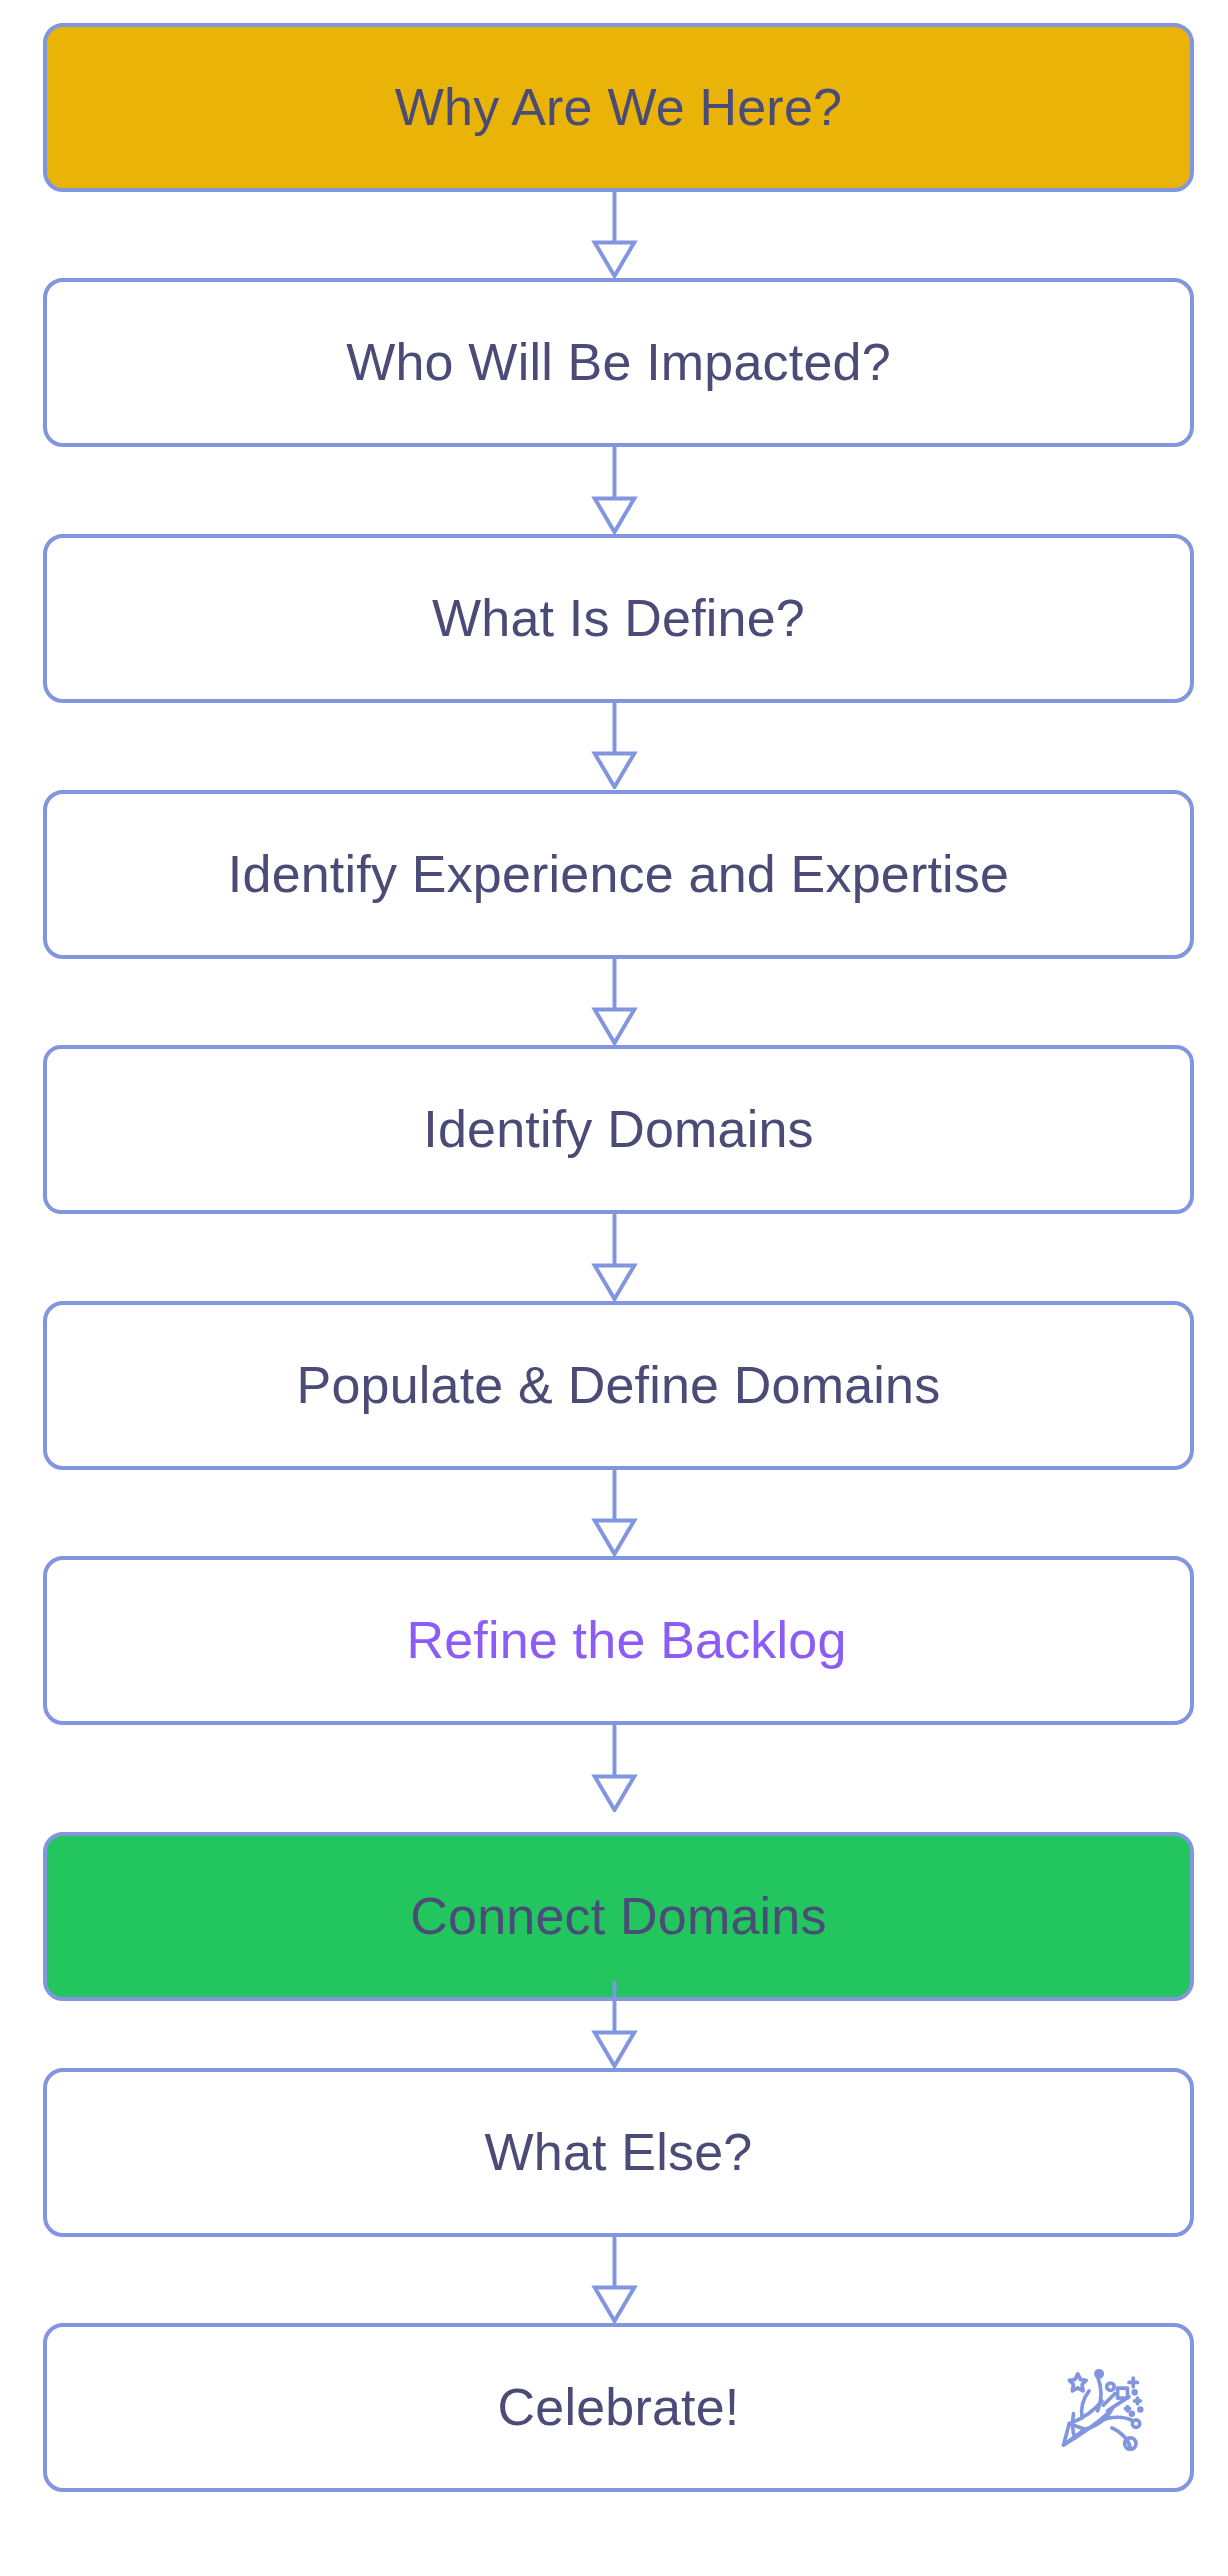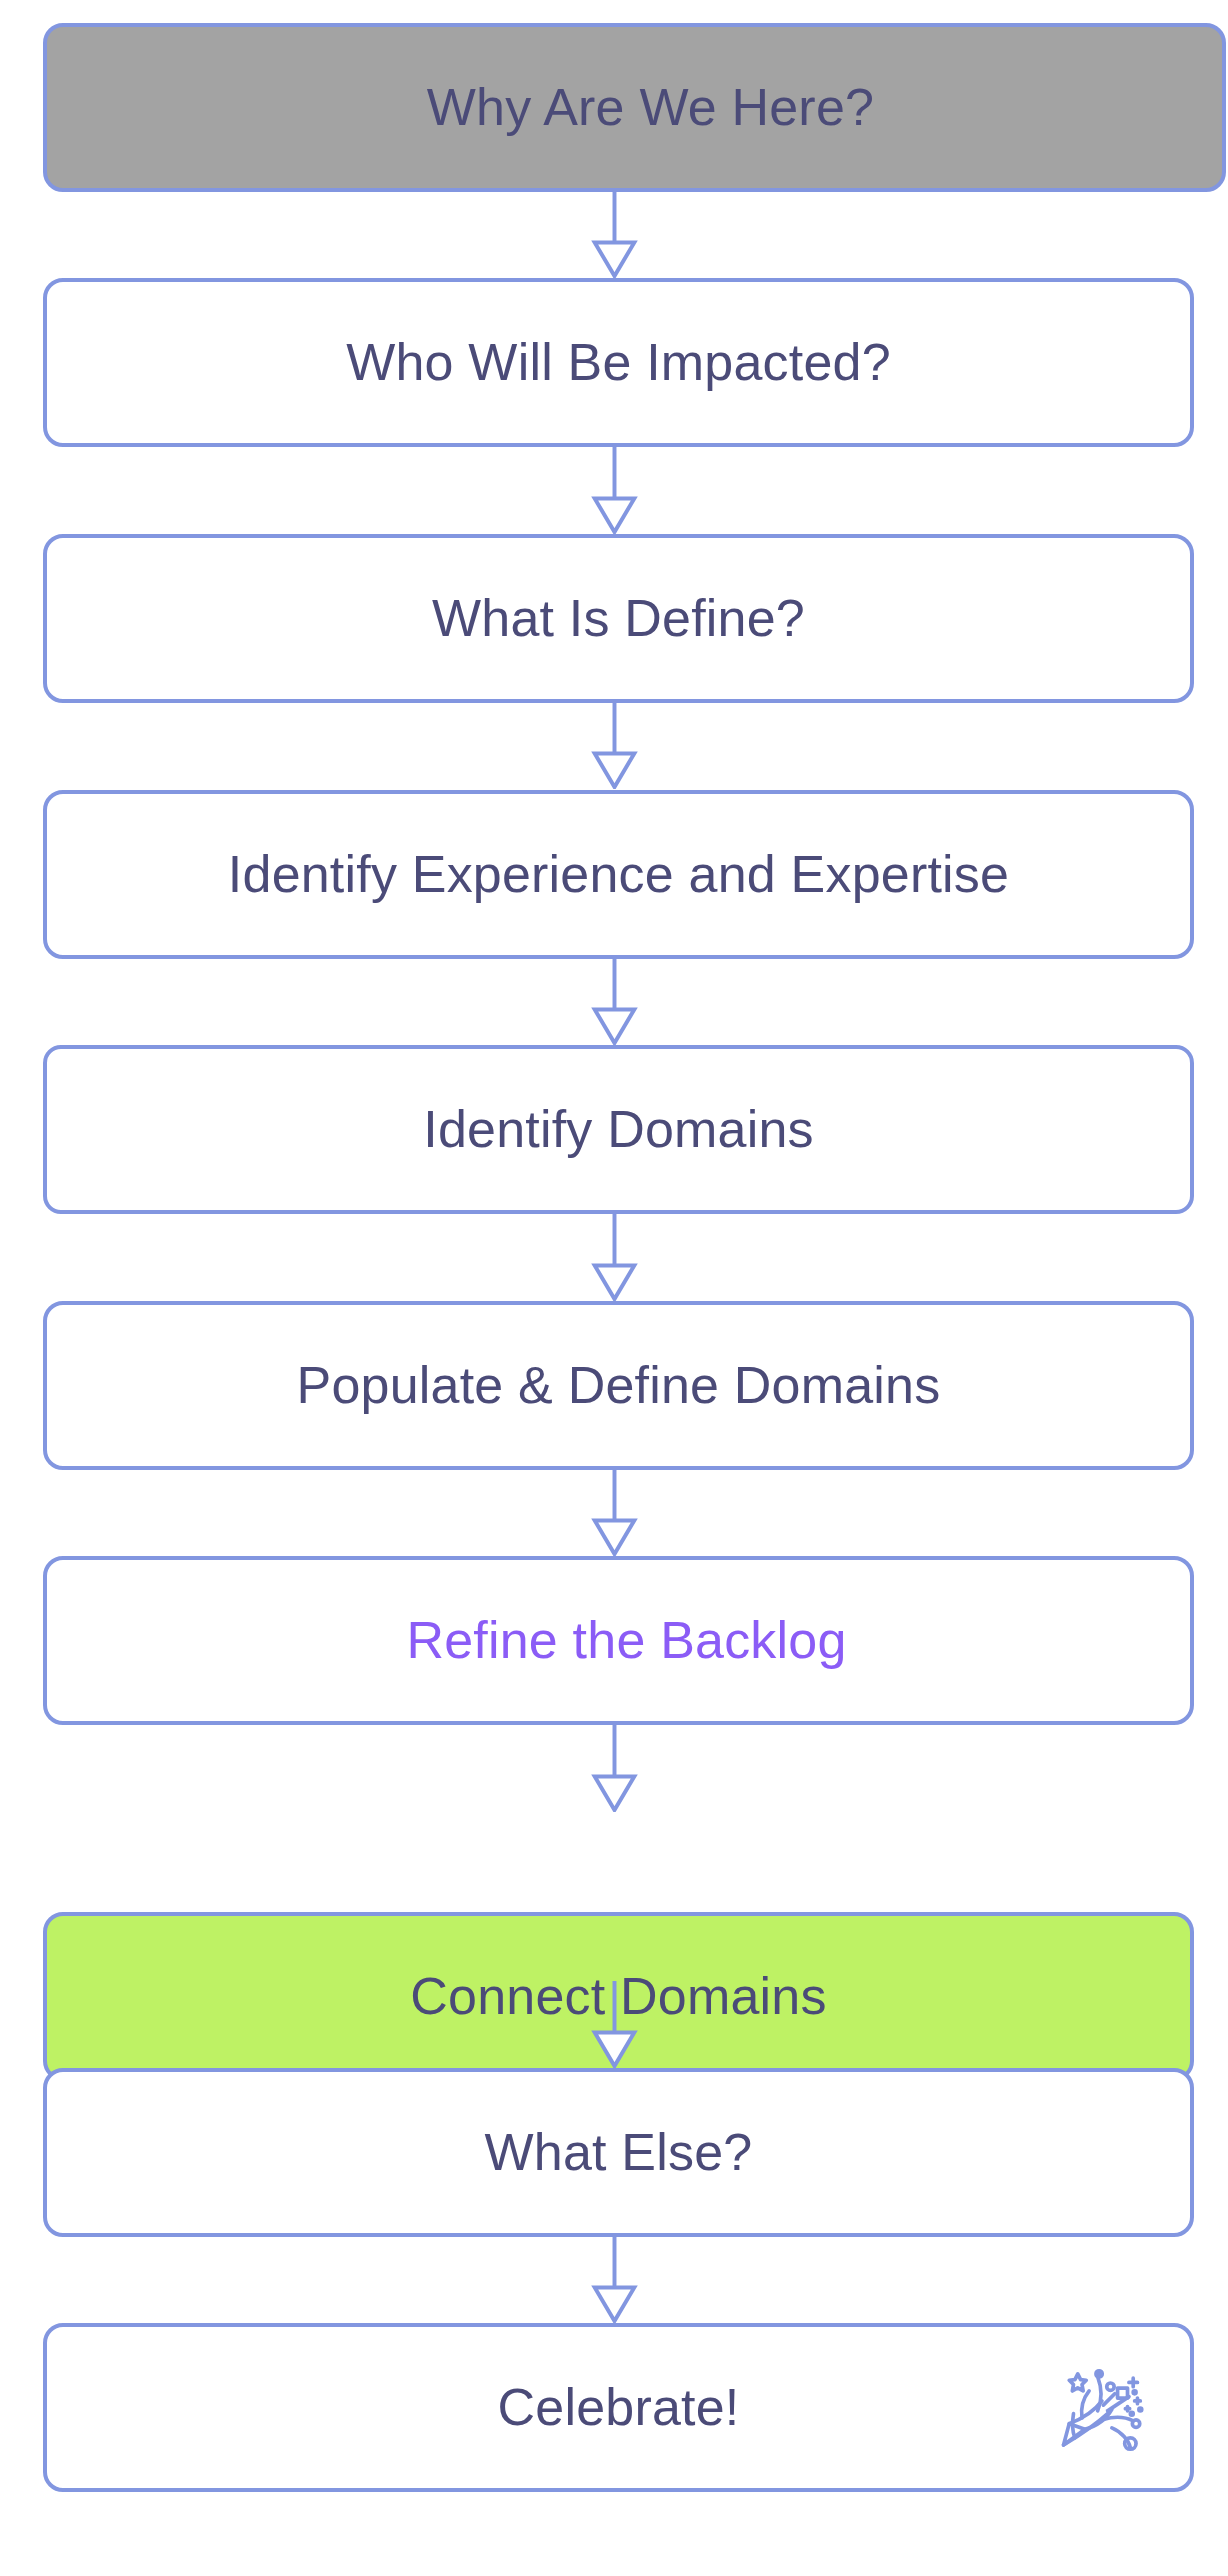--- a/index.html
+++ b/index.html
@@ -72,21 +72,21 @@
   .flow-arrow svg {
     display: block;
     width: 100%;
     height: 100%;
   }
 </style>
 </head>
 <body>
 
 <div id="flowchart">
-    <div class="flow-node" style="top: 23px; border-color: rgb(130, 150, 224); background: #a3a3a3; padding-left: 32px;">
+    <div class="flow-node" style="top: 23px; border-color: rgb(130, 150, 224); background: #eab308;">
       <span class="flow-node-label" style="color: rgb(75, 75, 120);">Why Are We Here?</span>
     </div>
     <div class="flow-arrow" style="top: 191px;">
       <svg viewBox="0 0 1240 88" preserveAspectRatio="none" xmlns="http://www.w3.org/2000/svg">
         <line x1="620" y1="0" x2="620" y2="52" stroke="#8296e0" stroke-width="4"></line>
         <polygon points="600,52 640,52 620,86" fill="#ffffff" stroke="#8296e0" stroke-width="4" stroke-linejoin="miter"></polygon>
       </svg>
     </div>
     <div class="flow-node" style="top: 278px; border-color: rgb(130, 150, 224); background: rgb(255, 255, 255);">
       <span class="flow-node-label" style="color: rgb(75, 75, 120);">Who Will Be Impacted?</span>
@@ -135,21 +135,21 @@
     </div>
     <div class="flow-node" style="top: 1556px; border-color: rgb(130, 150, 224); background: rgb(255, 255, 255);">
       <span class="flow-node-label" style="color: #8b5cf6; margin-left: 16px;">Refine the Backlog</span>
     </div>
     <div class="flow-arrow" style="top: 1725px;">
       <svg viewBox="0 0 1240 88" preserveAspectRatio="none" xmlns="http://www.w3.org/2000/svg">
         <line x1="620" y1="0" x2="620" y2="52" stroke="#8296e0" stroke-width="4"></line>
         <polygon points="600,52 640,52 620,86" fill="#ffffff" stroke="#8296e0" stroke-width="4" stroke-linejoin="miter"></polygon>
       </svg>
     </div>
-    <div class="flow-node" style="top: 1912px; border-color: rgb(130, 150, 224); background: #bef264;">
+    <div class="flow-node" style="top: 1832px; border-color: rgb(130, 150, 224); background: #22c55e;">
       <span class="flow-node-label" style="color: rgb(75, 75, 120);">Connect Domains</span>
     </div>
     <div class="flow-arrow" style="top: 1981px;">
       <svg viewBox="0 0 1240 88" preserveAspectRatio="none" xmlns="http://www.w3.org/2000/svg">
         <line x1="620" y1="0" x2="620" y2="52" stroke="#8296e0" stroke-width="4"></line>
         <polygon points="600,52 640,52 620,86" fill="#ffffff" stroke="#8296e0" stroke-width="4" stroke-linejoin="miter"></polygon>
       </svg>
     </div>
     <div class="flow-node" style="top: 2068px; border-color: rgb(130, 150, 224); background: rgb(255, 255, 255);">
       <span class="flow-node-label" style="color: rgb(75, 75, 120);">What Else?</span>

